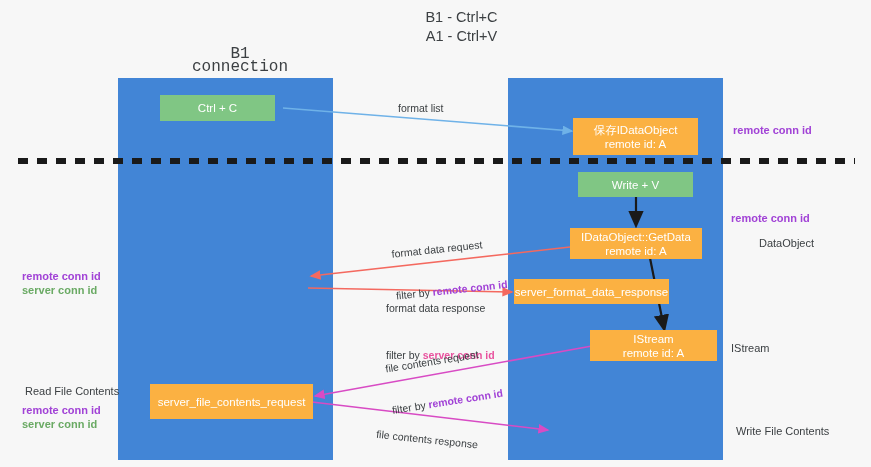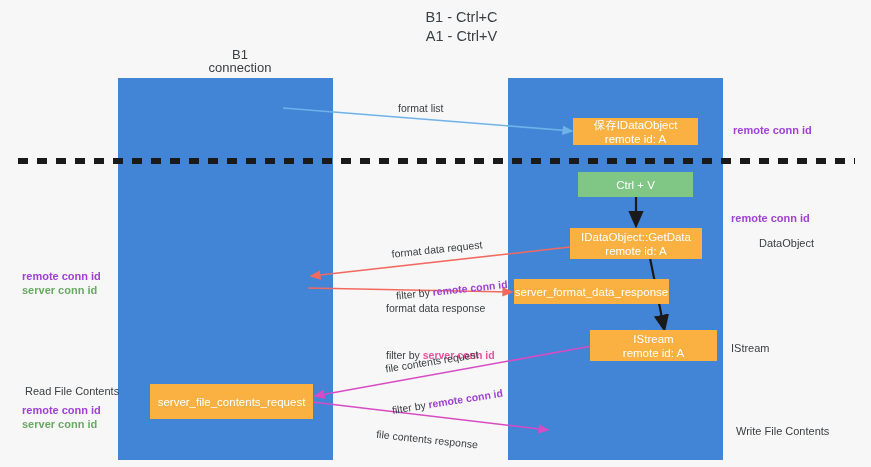--- a/index.html
+++ b/index.html
@@ -29,24 +29,25 @@
     font-size: 14.5px;
     color: #3c4043;
     line-height: 19px;
     white-space: pre;
     padding-left: 26px;
   }
 
   
   .col-head {
     text-align: center;
-    font-size: 13px;
+    font-size: 16px;
     color: #3c4043;
     line-height: 13px;
     white-space: pre;
+    font-family: Liberation Mono, monospace;
   }
 
   
   .lane {
     background: #4285d6;
   }
 
   
   .node {
     box-sizing: border-box;
@@ -130,25 +131,26 @@
 
     <line x1="308" y1="288" x2="512" y2="292" stroke="#f4695f" stroke-width="1.6" marker-end="url(#ar-red)"></line>
 
     <line x1="650" y1="258" x2="664" y2="328" stroke="#1a1a1a" stroke-width="2.2" marker-end="url(#ar-black)"></line>
 
     <line x1="592" y1="346" x2="315" y2="396" stroke="#d84bc4" stroke-width="1.6" marker-end="url(#ar-pink)"></line>
 
     <line x1="312" y1="402" x2="548" y2="430" stroke="#d84bc4" stroke-width="1.6" marker-end="url(#ar-pink)"></line>
   </svg>
 
-
-  <div class="abs node orange" style="left:573px; top:118px; width:125px; height:27px;">保存IDataObject
+  <div class="abs node green" style="left:160px; top:95px; width:115px; height:26px;">Ctrl + C</div>
+
+  <div class="abs node orange" style="left:573px; top:118px; width:125px; height:37px;">保存IDataObject
 remote id: A</div>
 
-  <div class="abs node green" style="left:578px; top:172px; width:115px; height:25px;">Ctrl + V</div>
+  <div class="abs node green" style="left:578px; top:172px; width:115px; height:25px;">Write + V</div>
 
   <div class="abs node orange" style="left:570px; top:228px; width:132px; height:31px;">IDataObject::GetData
 remote id: A</div>
 
 
   <div class="abs node orange" style="left:514px; top:279px; width:155px; height:25px;">server_format_data_response</div>
 
   <div class="abs node orange" style="left:590px; top:330px; width:127px; height:31px;">IStream
 remote id: A</div>
 

